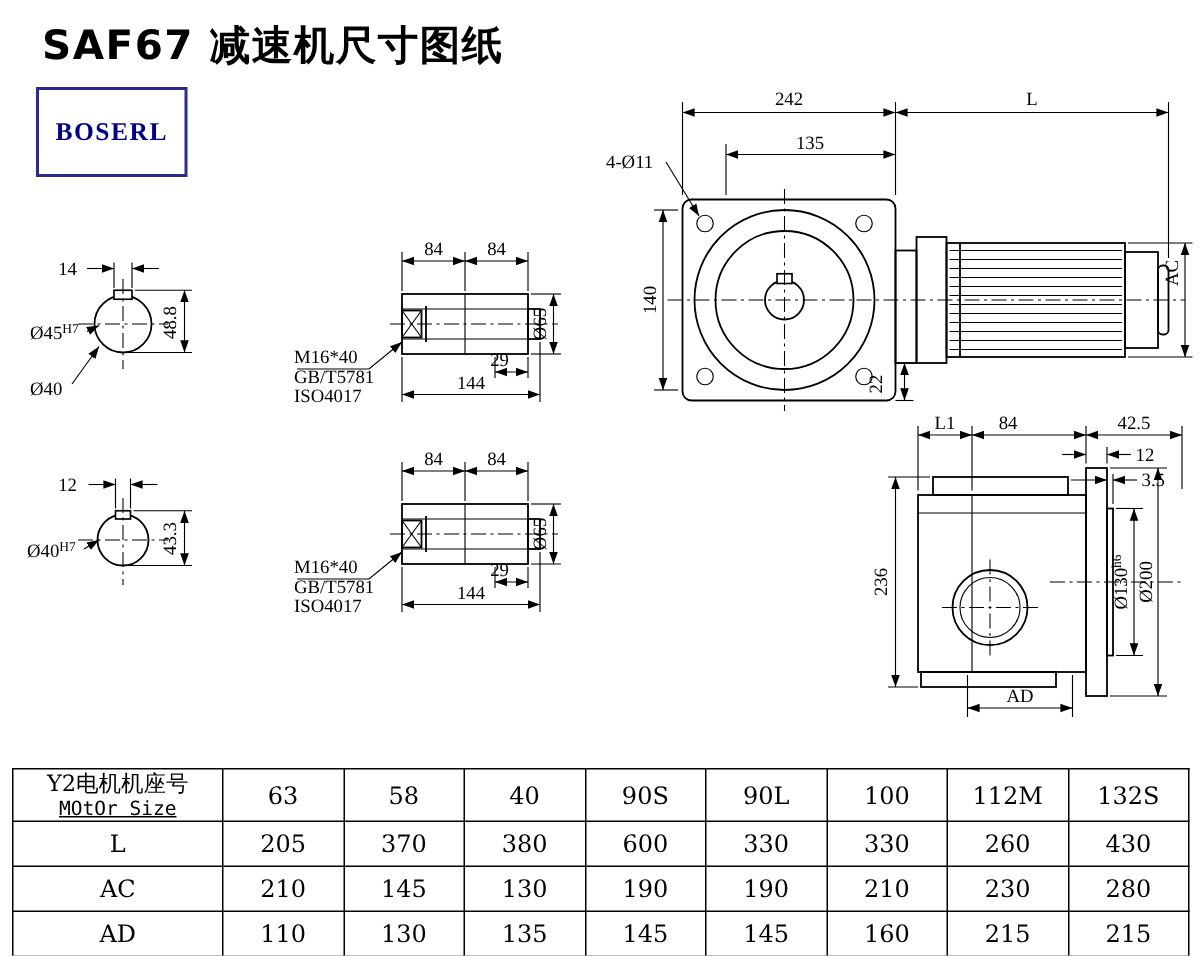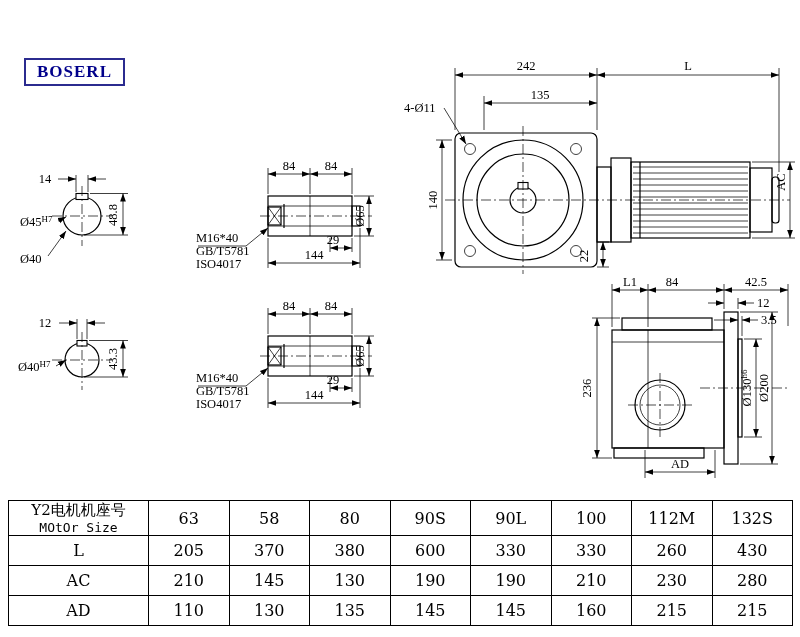--- a/index.html
+++ b/index.html
@@ -1,39 +1,40 @@
 <!DOCTYPE html>
 <html><head>
 <meta charset="utf-8">
 <style>
   html,body{margin:0;padding:0;background:#fff;width:800px;height:637px;overflow:hidden;}
   .stage{position:relative;width:800px;height:637px;background:#fff;}
   .title{position:absolute;left:28px;top:12px;font:bold 27px "DejaVu Sans",sans-serif;color:#000;letter-spacing:1px;}
   .logo{position:absolute;left:24px;top:58px;border:2px solid #2b2b8f;color:#00008b;
-        font:bold 17px "Liberation Serif",serif;padding:2px 11px;letter-spacing:1px;background:#fff;}
+        font:bold 17px "Liberation Serif",serif;padding:18px 11px;letter-spacing:1px;background:#fff;}
   svg{position:absolute;left:0;top:0;}
   svg text{font-family:"Liberation Serif",serif;font-size:12.5px;fill:#000;}
   .ol{fill:none;stroke:#000;stroke-width:1.2;}
   .thin{fill:none;stroke:#000;stroke-width:0.75;}
   .wfill{fill:#fff;stroke:#000;stroke-width:1.1;}
   .cl{fill:none;stroke:#000;stroke-width:0.7;stroke-dasharray:10 3 2 3;}
   .table-wrap{position:absolute;left:8px;top:500px;width:784px;}
-  .dim-table{border-collapse:collapse;table-layout:fixed;width:784px;font-family:"DejaVu Serif",serif;}
+  .dim-table{border-collapse:collapse;table-layout:fixed;width:784px;font-family:"DejaVu Serif",serif;margin-top:12px;}
   .dim-table td,.dim-table th{border:1.6px solid #000;text-align:center;vertical-align:middle;
         font-weight:normal;font-size:16px;color:#000;padding:0;}
   .r-head{height:42px;}
   .dim-table tr{height:30px;}
   .cn{font-size:15px;line-height:19px;}
-  .en{font-size:13px;line-height:15px;font-family:"DejaVu Sans Mono",monospace;}
+  .en{font-size:13px;line-height:15px;font-family:"DejaVu Sans Mono",monospace;text-decoration:underline;}
 </style>
 </head>
 <body>
 
 <div class="stage">
 
+  <div class="title">SAF67 减速机尺寸图纸</div>
   <div class="logo">BOSERL</div>
 
   <svg width="800" height="497" viewBox="0 0 800 497">
     <defs>
       <marker id="da" viewBox="0 0 10 10" refX="9" refY="5" markerUnits="userSpaceOnUse" markerWidth="9" markerHeight="9" orient="auto-start-reverse">
         <path d="M0,1.8 L9,5 L0,8.2 Z" fill="#000"></path>
       </marker>
     </defs>
 
     <g>
@@ -272,21 +273,21 @@
           <col span="8" style="width:80.5px">
         </colgroup>
       <tbody>
         <tr class="r-head">
           <th>
             <div class="cn">Y2电机机座号</div>
             <div class="en">MOtOr Size</div>
           </th>
           <td>63</td>
           <td>58</td>
-          <td>80</td>
+          <td>40</td>
           <td>90S</td>
           <td>90L</td>
           <td>100</td>
           <td>112M</td>
           <td>132S</td>
         </tr>
         <tr>
           <th>L</th>
           <td>205</td>
           <td>370</td>

